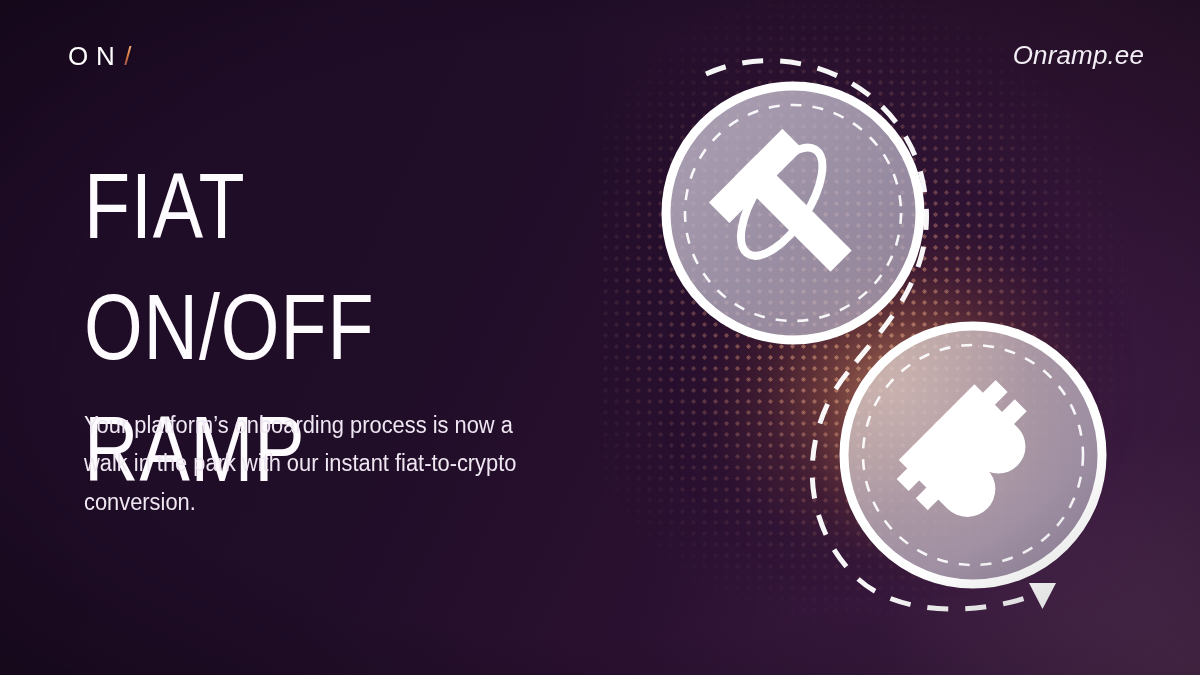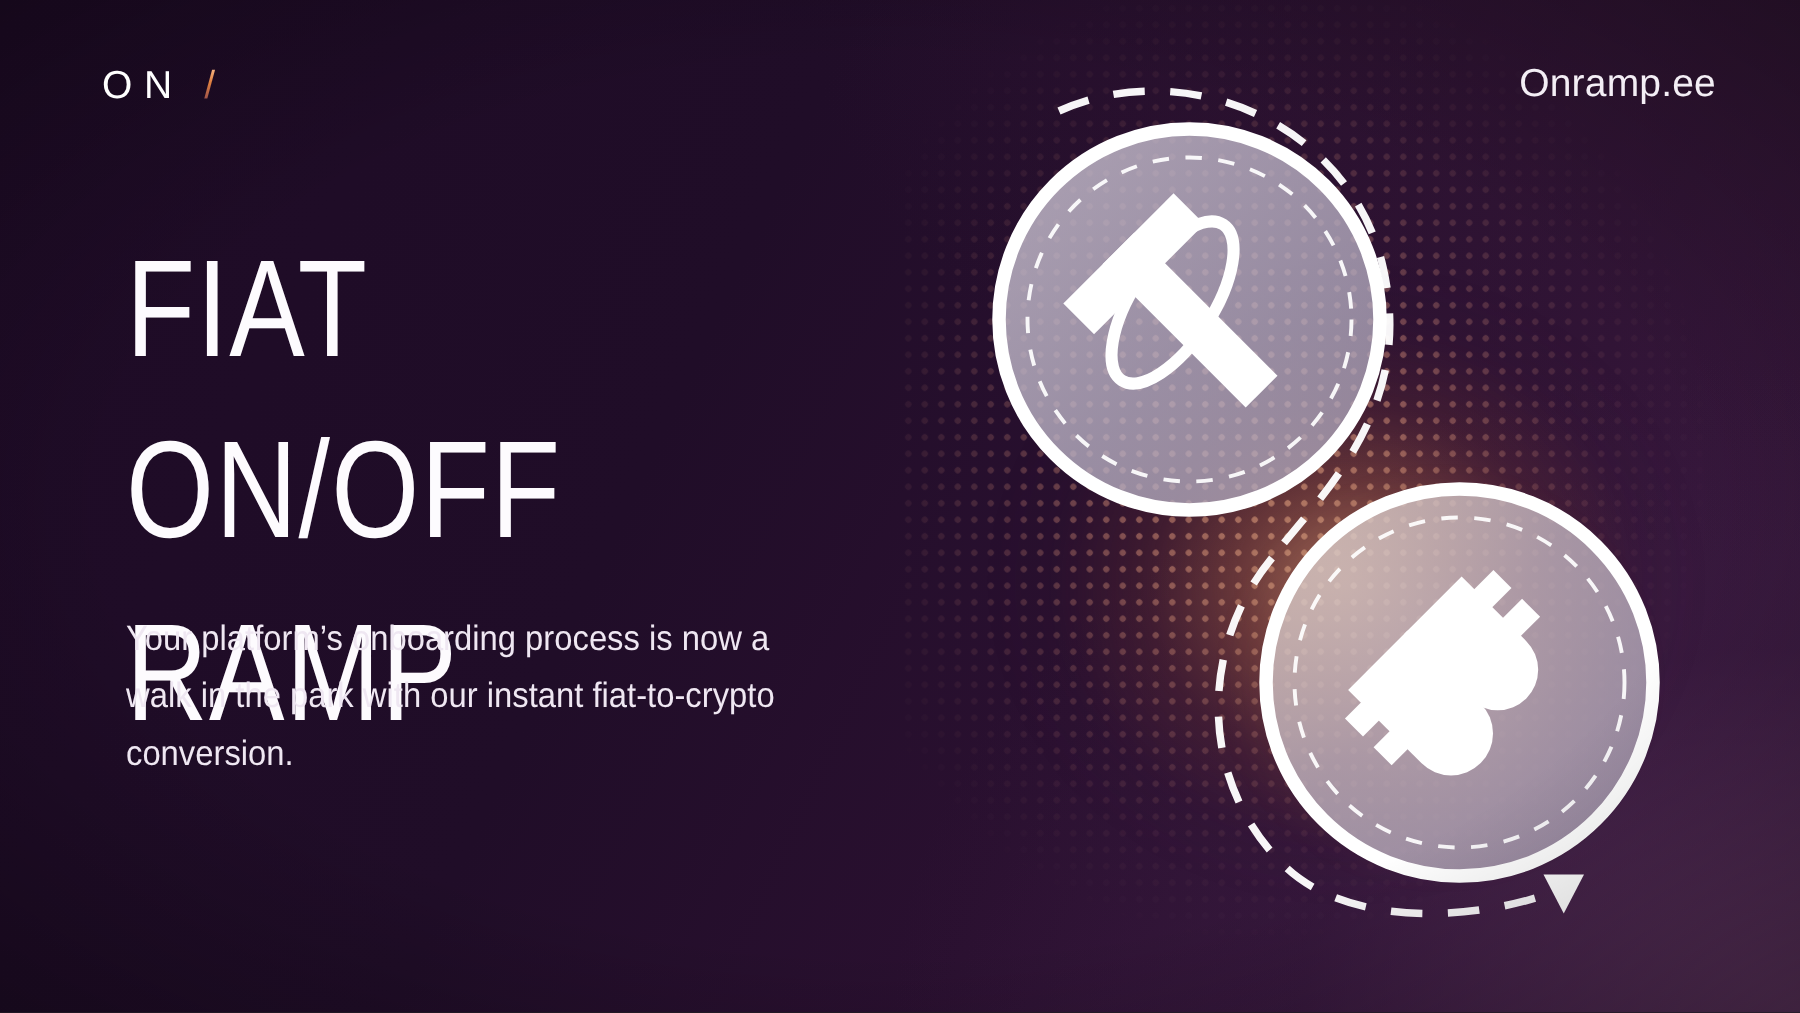--- a/index.html
+++ b/index.html
@@ -46,30 +46,30 @@
   }
   .vignette{
     position:absolute;inset:0;pointer-events:none;
     background:radial-gradient(ellipse 80% 80% at 50% 50%, rgba(0,0,0,0) 55%, rgba(0,0,0,.40) 100%);
   }
 
   
   .logo{
     position:absolute;left:68px;top:41px;
     font-size:26px;letter-spacing:.30em;color:#ffffff;font-weight:400;
-    display:flex;align-items:center;gap:12px;white-space:nowrap;
+    display:flex;align-items:center;gap:0;white-space:nowrap;
   }
   .logo .slash{
     background:linear-gradient(180deg,#ffd0a8 0%,#e0803f 45%,#7a3a52 100%);
     -webkit-background-clip:text;background-clip:text;color:transparent;
     padding:0 .06em;
   }
   .site{
     position:absolute;right:56px;top:40px;
-    font-size:26px;color:#f3eef5;letter-spacing:.005em;
+    font-size:26px;color:#f3eef5;letter-spacing:.005em;font-style:italic;
   }
 
   
   .headline{
     position:absolute;left:84px;top:146px;width:620px;
     color:#fdfbfe;font-weight:300;
     font-size:92px;line-height:1.32;letter-spacing:.012em;
     transform:scaleX(.82);transform-origin:left top;
   }
   .headline .l2{display:block;}

